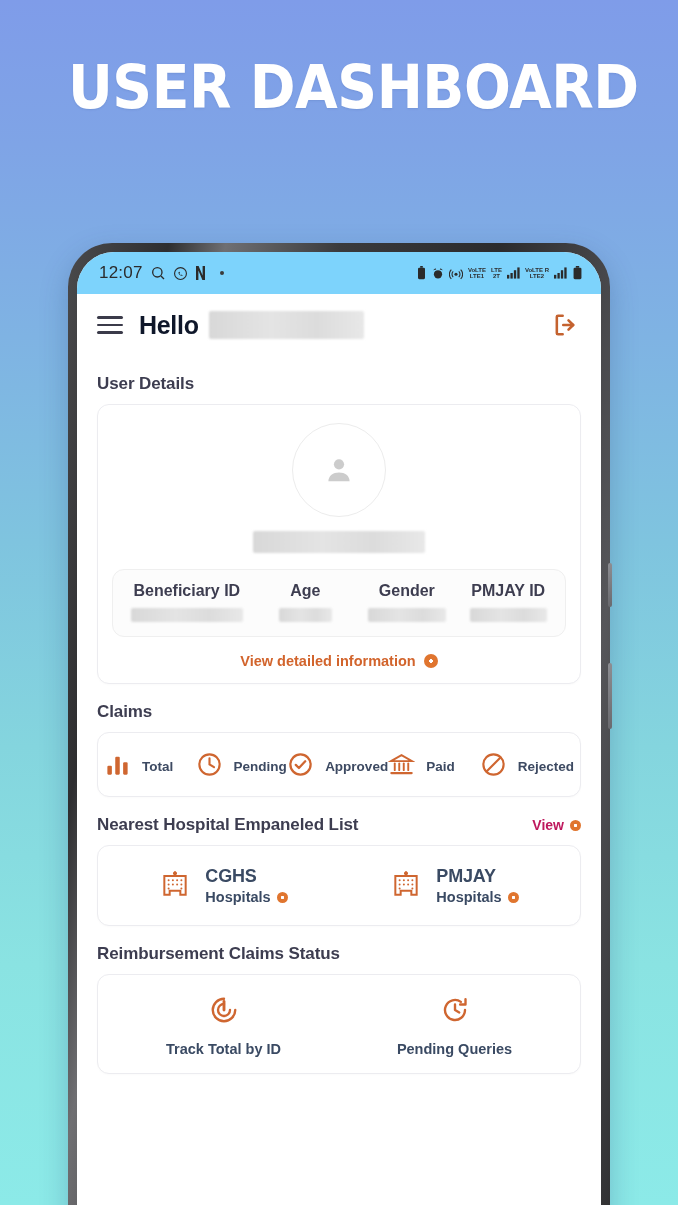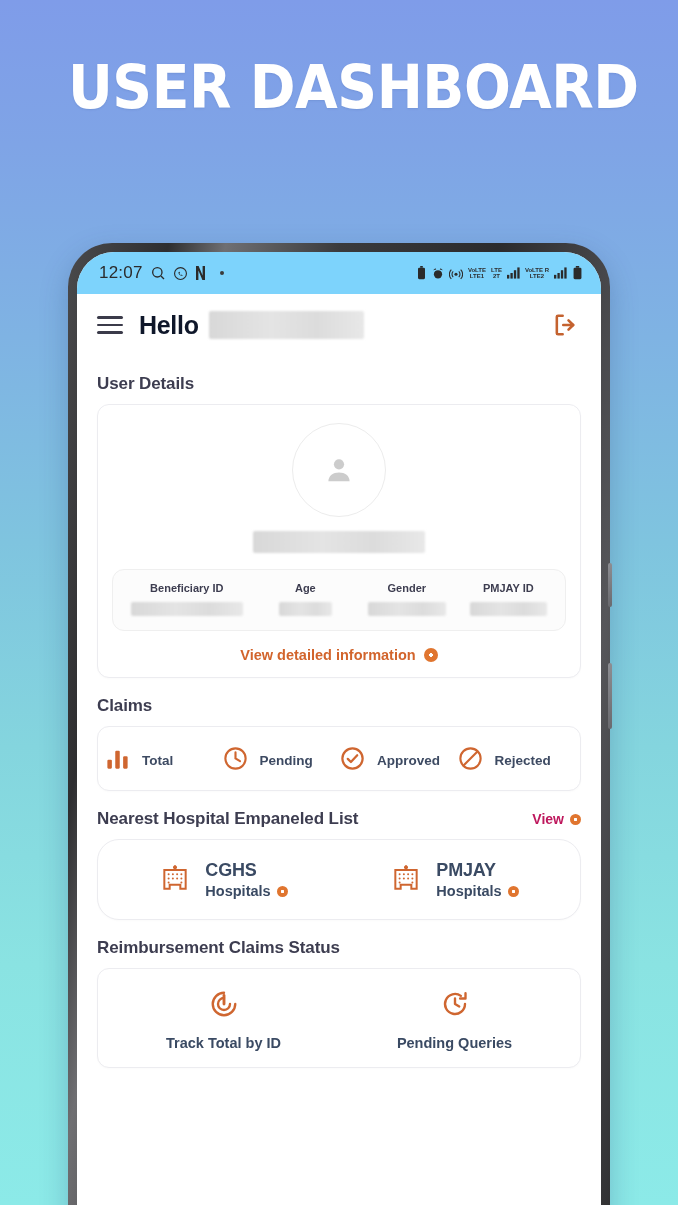--- a/index.html
+++ b/index.html
@@ -175,21 +175,21 @@
     margin-top: 16px;
     border: 1px solid #efefef;
     border-radius: 12px;
     background: #fcfcfc;
     display: flex;
     padding: 12px 6px 14px 6px;
   }
   .info-col { flex: 1; text-align: center; padding: 0 2px;}
   .info-col.wide { flex: 1.35; }
   .info-label {
-    font-size: 11px;
+    font-size: 16px;
     font-weight: bold;
     color: #3d3d50;
     white-space: nowrap;
   }
   .info-value-redact { height: 14px; margin: 8px 10px 0 10px; border-radius: 2px;}
 
   .view-detail {
     display: flex;
     align-items: center;
     justify-content: center;
@@ -220,21 +220,21 @@
     gap: 11px;
     cursor: pointer;
   }
   .claim-label {
     font-size: 13.5px;
     font-weight: bold;
     color: #3d4a62;
   }
 
   
-  .hosp-card { display: flex; padding: 20px 10px; border-radius: 22px; }
+  .hosp-card { display: flex; padding: 20px 10px; }
   .hosp-item {
     flex: 1;
     display: flex;
     align-items: center;
     justify-content: center;
     gap: 14px;
     cursor: pointer;
   }
   .hosp-texts { line-height: 1.15; }
   .hosp-name {
@@ -437,20 +437,33 @@
           <span class="claim-label">Pending</span>
         </div>
         <div class="claim-item">
           <span>
             <svg width="27" height="27" viewBox="0 0 24 24" fill="none" stroke="#cf6630" stroke-width="2" stroke-linecap="round" stroke-linejoin="round">
               <circle cx="12" cy="12" r="9"></circle>
                 <path d="M7.8 12.3l2.8 2.8 5.6-6"></path>
             </svg>
           </span>
           <span class="claim-label">Approved</span>
+        </div>
+        <div class="claim-item">
+          <span>
+            <svg width="27" height="27" viewBox="0 0 24 24" fill="none" stroke="#cf6630" stroke-width="1.7" stroke-linecap="round">
+              <path d="M2.6 9L12 3.6 21.4 9z"></path>
+              <line x1="6" y1="11" x2="6" y2="17"></line>
+              <line x1="10" y1="11" x2="10" y2="17"></line>
+              <line x1="14" y1="11" x2="14" y2="17"></line>
+              <line x1="18" y1="11" x2="18" y2="17"></line>
+              <line x1="3" y1="19.6" x2="21" y2="19.6" stroke-width="2"></line>
+            </svg>
+          </span>
+          <span class="claim-label">Paid</span>
         </div>
         <div class="claim-item">
           <span>
             <svg width="27" height="27" viewBox="0 0 24 24" fill="none" stroke="#cf6630" stroke-width="1.9" stroke-linecap="round">
               <circle cx="12" cy="12" r="9"></circle>
                 <line x1="5.8" y1="18.2" x2="18.2" y2="5.8"></line>
             </svg>
           </span>
           <span class="claim-label">Rejected</span>
         </div>

